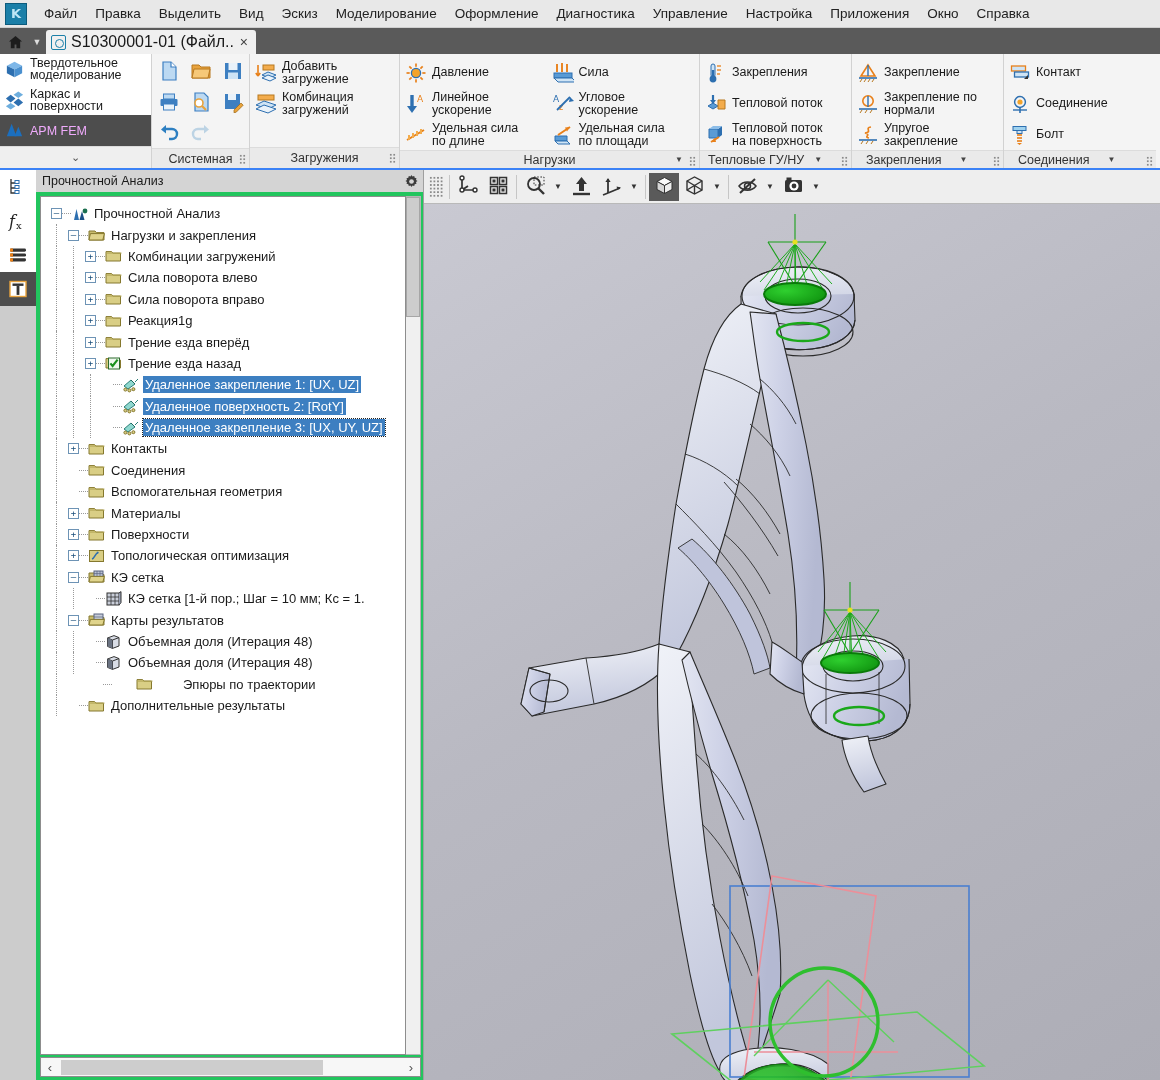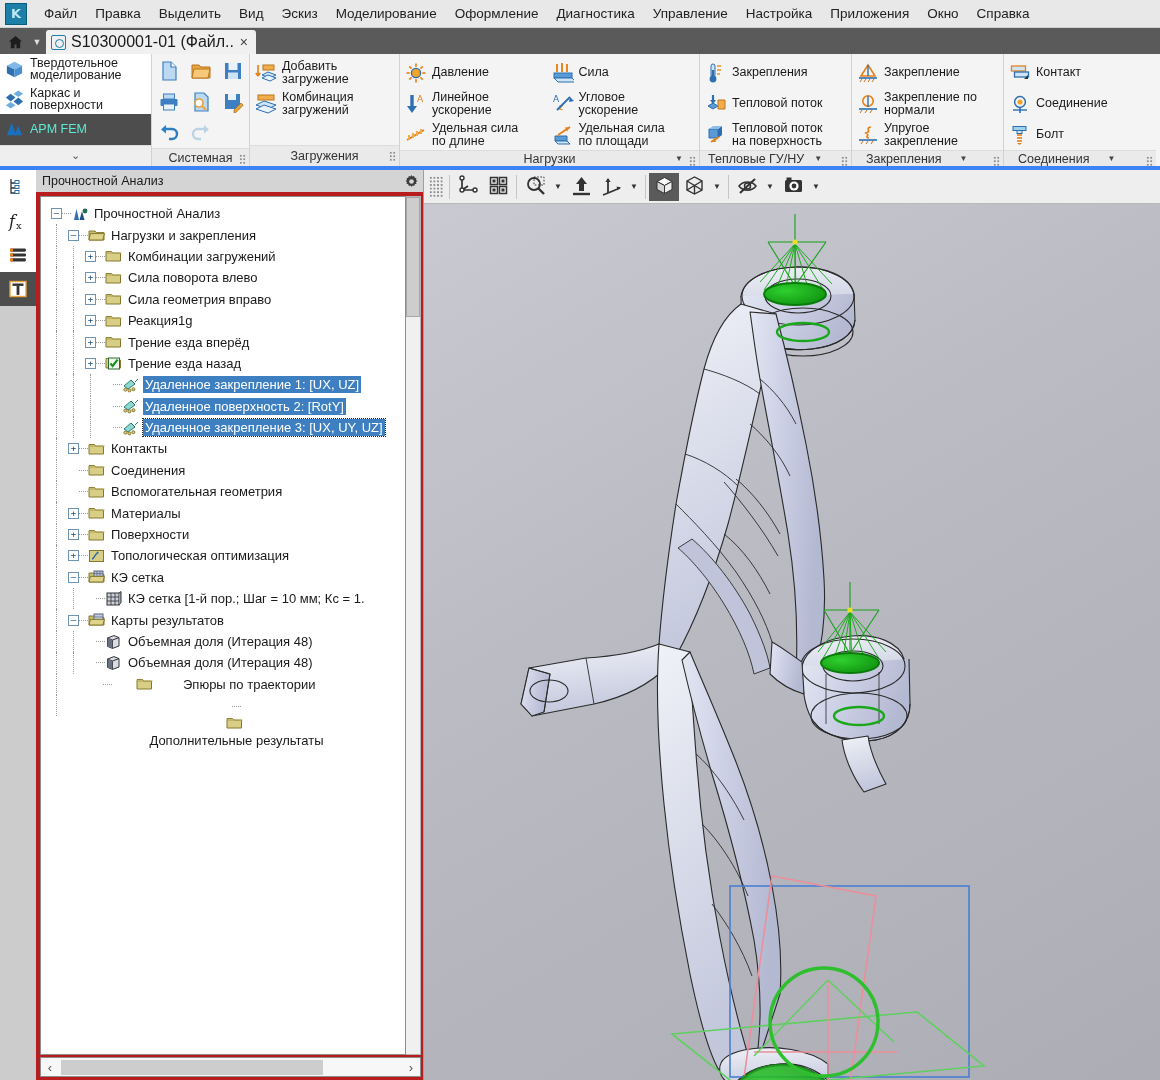--- a/index.html
+++ b/index.html
@@ -54,21 +54,21 @@
   .doc-tab .ic::after {
     content: ""; position: absolute; left: 3px; top: 3px; width: 7px; height: 7px;
     border: 1.4px solid #1b7fa8; border-radius: 50%;
   }
   .doc-tab .lbl { font-size: 16px; white-space: nowrap; overflow: hidden; }
   .doc-tab .cl { color: #444; font-size: 14px; padding: 0 2px; }
 
   
   .ribbon {
     flex: 0 0 116px; height: 116px; background: #f4f4f4; display: flex;
-    border-bottom: 4px solid #3b82f6; position: relative;
+    border-bottom: 2px solid #3b82f6; position: relative;
   }
   .rgroup { display: flex; flex-direction: column; border-right: 1px solid #d2d2d2; }
   .rgroup-body { flex: 1; display: flex; padding: 2px 2px 0 2px; }
   .rgroup-cap {
     height: 21px; background: #eaeaea; border-top: 1px solid #dcdcdc;
     display: flex; align-items: center; justify-content: center; gap: 4px;
     font-size: 12.5px; color: #333; position: relative; padding: 0 4px;
   }
   .gripdots {
     width: 7px; height: 11px; flex: 0 0 7px; position: absolute; right: 3px; top: 5px;
@@ -76,21 +76,21 @@
     background-size: 3.5px 3.5px;
   }
   .capcaret { font-size: 8px; color: #444; }
 
   
   .modes { width: 152px; flex-direction: column; background: #fff; }
   .mode {
     display: flex; align-items: center; gap: 5px; height: 31px; padding-left: 4px;
     font-size: 12.5px; line-height: 12.5px;
   }
-  .mode.sel { background: #4d4d4d; color: #5eead4; }
+  .mode.sel { background: #4d4d4d; color: #f0abfc; }
   .mode .mtext { white-space: normal; }
   .mode .mi { width: 21px; height: 21px; flex: 0 0 21px; position: relative; }
   .modes-more {
     height: 22px; background: #efefef; border-top: 1px solid #dcdcdc;
     display:flex; align-items:center; justify-content:center; color:#555; font-size: 11px;
   }
 
   
   .sysgroup { width: 98px; }
   .sysgrid { display: grid; grid-template-columns: repeat(3, 32px); grid-auto-rows: 31px; padding: 1px 0 0 1px; }
@@ -108,21 +108,21 @@
   
   .main { flex: 1; display: flex; position: relative; background: #d6d6d6; }
 
   
   .vbar { width: 36px; background: #cccccc; display: flex; flex-direction: column; align-items: center;
           flex: 0 0 36px; }
   .vbtn { width: 36px; height: 34px; display: flex; align-items: center; justify-content: center; }
   .vbtn.sel { background: #4d4d4d; }
 
   
-  .treepanel { width: 388px; flex: 0 0 388px; display: flex; flex-direction: column; background: #b91c1c;
+  .treepanel { width: 388px; flex: 0 0 388px; display: flex; flex-direction: column; background: #22c55e;
                border-right: 1px solid #9f9f9f; }
   .tree-head {
     height: 22px; background: #d4d4d4; display: flex; align-items: center; padding: 0 4px 0 6px;
     font-size: 12.5px; color: #1a1a1a; justify-content: space-between;
   }
   .tree-head .gear { width: 15px; height: 15px; }
   .tree-body-wrap { flex: 1; display: flex; padding: 4px 2px 2px 4px; }
   .tree-scrollbox { flex: 1; background: #fff; border: 1px solid #8d8d8d; overflow: hidden; position: relative; }
   .tree { padding: 6px 0 0 10px; font-size: 13px; }
   .tnode { display: flex; align-items: center; height: 21.4px; white-space: nowrap; position: relative; }
@@ -690,21 +690,21 @@
               </div>
               <div class="tnode" style="padding-left: 34px;">
                 <span class="vline" style="left: 5px; top: 0px; bottom: 0px;"></span>
                 <span class="vline" style="left: 22px; top: 0px; bottom: 0px;"></span>
                 <span class="twist">+</span>
                 <span class="dots"></span>
                 <span class="nicon"><svg width="17" height="16" viewBox="0 0 17 16">
                     <path d="M1 3.6 h5.6 l1.3 1.5 h7.6 V13 H1 Z" fill="#d9ce85" stroke="#85782e"></path>
                     <path d="M1 5.1 h15.5" stroke="#b2a757"></path>
                   </svg></span>
-                <span class="tlabel">Сила геометрия вправо</span>
+                <span class="tlabel">Сила поворота вправо</span>
               </div>
               <div class="tnode" style="padding-left: 34px;">
                 <span class="vline" style="left: 5px; top: 0px; bottom: 0px;"></span>
                 <span class="vline" style="left: 22px; top: 0px; bottom: 0px;"></span>
                 <span class="twist">+</span>
                 <span class="dots"></span>
                 <span class="nicon"><svg width="17" height="16" viewBox="0 0 17 16">
                     <path d="M1 3.6 h5.6 l1.3 1.5 h7.6 V13 H1 Z" fill="#d9ce85" stroke="#85782e"></path>
                     <path d="M1 5.1 h15.5" stroke="#b2a757"></path>
                   </svg></span>
@@ -907,21 +907,21 @@
               <div class="tnode" style="padding-left: 17px; gap: 24px;">
                 <span class="vline" style="left: 5px; top: 0px; bottom: 0px;"></span>
                 <span class="twist none"></span>
                 <span class="dots"></span>
                 <span class="nicon"><svg width="17" height="16" viewBox="0 0 17 16">
                     <path d="M1 3.6 h5.6 l1.3 1.5 h7.6 V13 H1 Z" fill="#d9ce85" stroke="#85782e"></path>
                     <path d="M1 5.1 h15.5" stroke="#b2a757"></path>
                   </svg></span>
                 <span class="tlabel">Эпюры по траектории</span>
               </div>
-              <div class="tnode" style="padding-left: 17px; flex-direction: column;">
+              <div class="tnode" style="padding-left: 17px;">
                 <span class="vline" style="left: 5px; top: 0px; bottom: 0px;"></span>
                 <span class="twist none"></span>
                 <span class="dots"></span>
                 <span class="nicon"><svg width="17" height="16" viewBox="0 0 17 16">
                     <path d="M1 3.6 h5.6 l1.3 1.5 h7.6 V13 H1 Z" fill="#d9ce85" stroke="#85782e"></path>
                     <path d="M1 5.1 h15.5" stroke="#b2a757"></path>
                   </svg></span>
                 <span class="tlabel">Дополнительные результаты</span>
               </div>
             </div>

